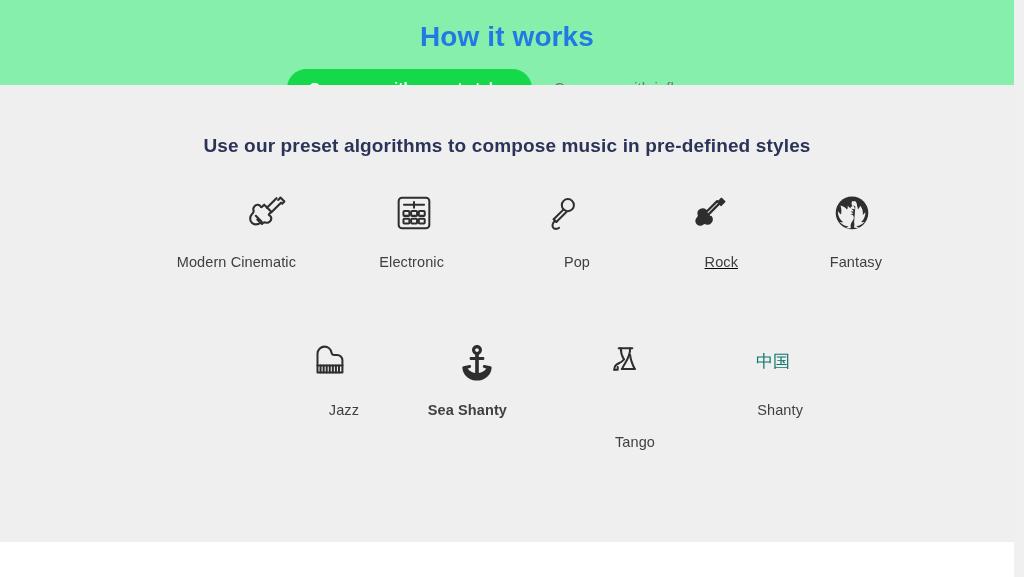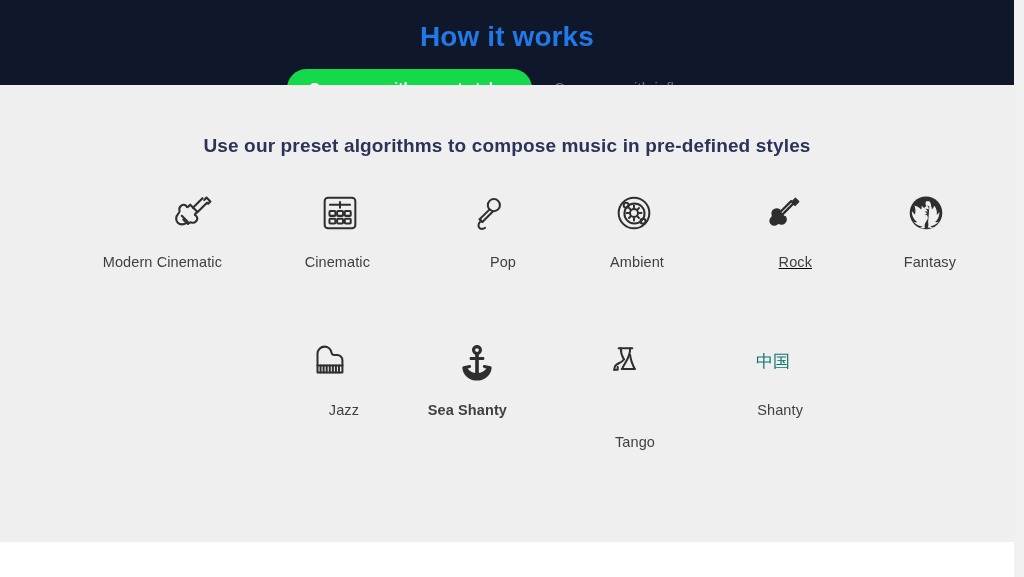--- a/index.html
+++ b/index.html
@@ -34,21 +34,21 @@
   .content-col {
     position: absolute;
     top: 0;
     left: 0;
     width: 1014px;
     height: 577px;
   }
 
   
   .header {
-    background: #0f172a;
+    background: #86efac;
     padding-top: 12px;
     padding-bottom: 16px;
     height: 85px;
     box-sizing: border-box;
   }
   .page-title {
     text-align: center;
     color: #2279e6;
     font-size: 28px;
     font-weight: 600;
@@ -196,56 +196,36 @@
                 <path d="M13.5 15.5h21"></path>
                 <path d="M24 12.6v5.8"></path>
                 <rect x="13" y="22" width="6.2" height="5" rx="1"></rect>
                 <rect x="21" y="22" width="6.2" height="5" rx="1"></rect>
                 <rect x="29" y="22" width="6.2" height="5" rx="1"></rect>
                 <rect x="13" y="30" width="6.2" height="5" rx="1"></rect>
                 <rect x="21" y="30" width="6.2" height="5" rx="1"></rect>
                 <rect x="29" y="30" width="6.2" height="5" rx="1"></rect>
               </svg>
             </div>
-            <div class="style-label">Cinematic</div>
+            <div class="style-label">Electronic</div>
           </div>
 
           <div class="style-item" style="width:146px;">
             <div class="style-icon">
               <svg width="46" height="46" viewBox="0 0 48 48" fill="none" stroke="#2e2e2e" stroke-width="2.1" stroke-linecap="round" stroke-linejoin="round">
                 <circle cx="32.2" cy="15.8" r="6.3"></circle>
                 <path d="M27.8 20.2L17.4 30.6"></path>
                 <path d="M30.6 23l-10.4 10.4"></path>
                 <path d="M17.4 30.6l2.8 2.8"></path>
                 <path d="M18.8 32c-2.6 2.6-3.3 5.1-2 7.1 1.3 2 4.4 1.8 6.3.3"></path>
               </svg>
             </div>
             <div class="style-label">Pop</div>
           </div>
 
-          <div class="style-item" style="width:148px;">
-            <div class="style-icon">
-              <svg width="46" height="46" viewBox="0 0 48 48" fill="none" stroke="#2e2e2e" stroke-width="2.1" stroke-linecap="round" stroke-linejoin="round">
-                <circle cx="24" cy="24" r="16"></circle>
-                <circle cx="24.5" cy="24.5" r="10.5"></circle>
-                <circle cx="15.8" cy="15.8" r="2.6"></circle>
-                <circle cx="33.4" cy="32.6" r="2.6"></circle>
-                <circle cx="24" cy="24" r="4.2"></circle>
-                <path d="M24 18.2v-2"></path>
-                <path d="M24 31.8v-2"></path>
-                <path d="M18.2 24h-2"></path>
-                <path d="M31.8 24h-2"></path>
-                <path d="M20.2 20.2l-1.4-1.4"></path>
-                <path d="M29.2 29.2l-1.4-1.4"></path>
-                <path d="M20.2 27.8l-1.4 1.4"></path>
-                <path d="M29.2 18.8l-1.4 1.4"></path>
-              </svg>
-            </div>
-            <div class="style-label">Ambient</div>
-          </div>
 
           <div class="style-item" style="width:148px;text-decoration:underline;">
             <div class="style-icon">
               <svg width="46" height="46" viewBox="0 0 48 48" fill="none" stroke="#2e2e2e" stroke-width="2" stroke-linecap="round" stroke-linejoin="round">
                 <path d="M21.6 21.2c-1.6-1.2-3.6-1.6-5.4-.6-2 1.1-2.6 3.2-2 5.1.4 1.3.2 2.2-.8 3.1-1.8 1.6-2.2 4.2-.7 6 1.5 1.8 4.2 2 6 .5 1-.8 1.9-1 3.1-.5 1.9.8 4.1.4 5.4-1.4 1.2-1.7 1-3.8-.1-5.4" fill="#2e2e2e" stroke="#2e2e2e"></path>
                 <path d="M24.6 25.4L36 14" stroke-width="2.4"></path>
                 <path d="M22.2 23L33.6 11.6" stroke-width="2.4"></path>
                 <path d="M34.4 12.6l3.6-3.6 3.2 3.2-3.6 3.6z" fill="#2e2e2e" stroke="#2e2e2e"></path>
                 <path d="M19 29.8l1.8 1.8"></path>
               </svg>

